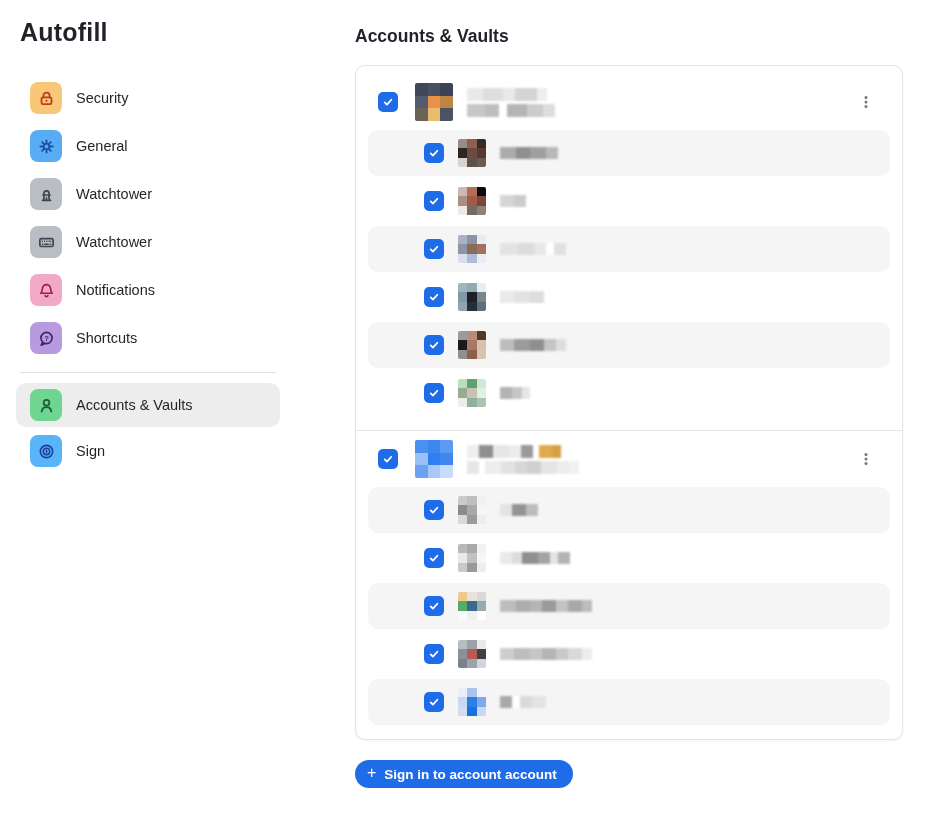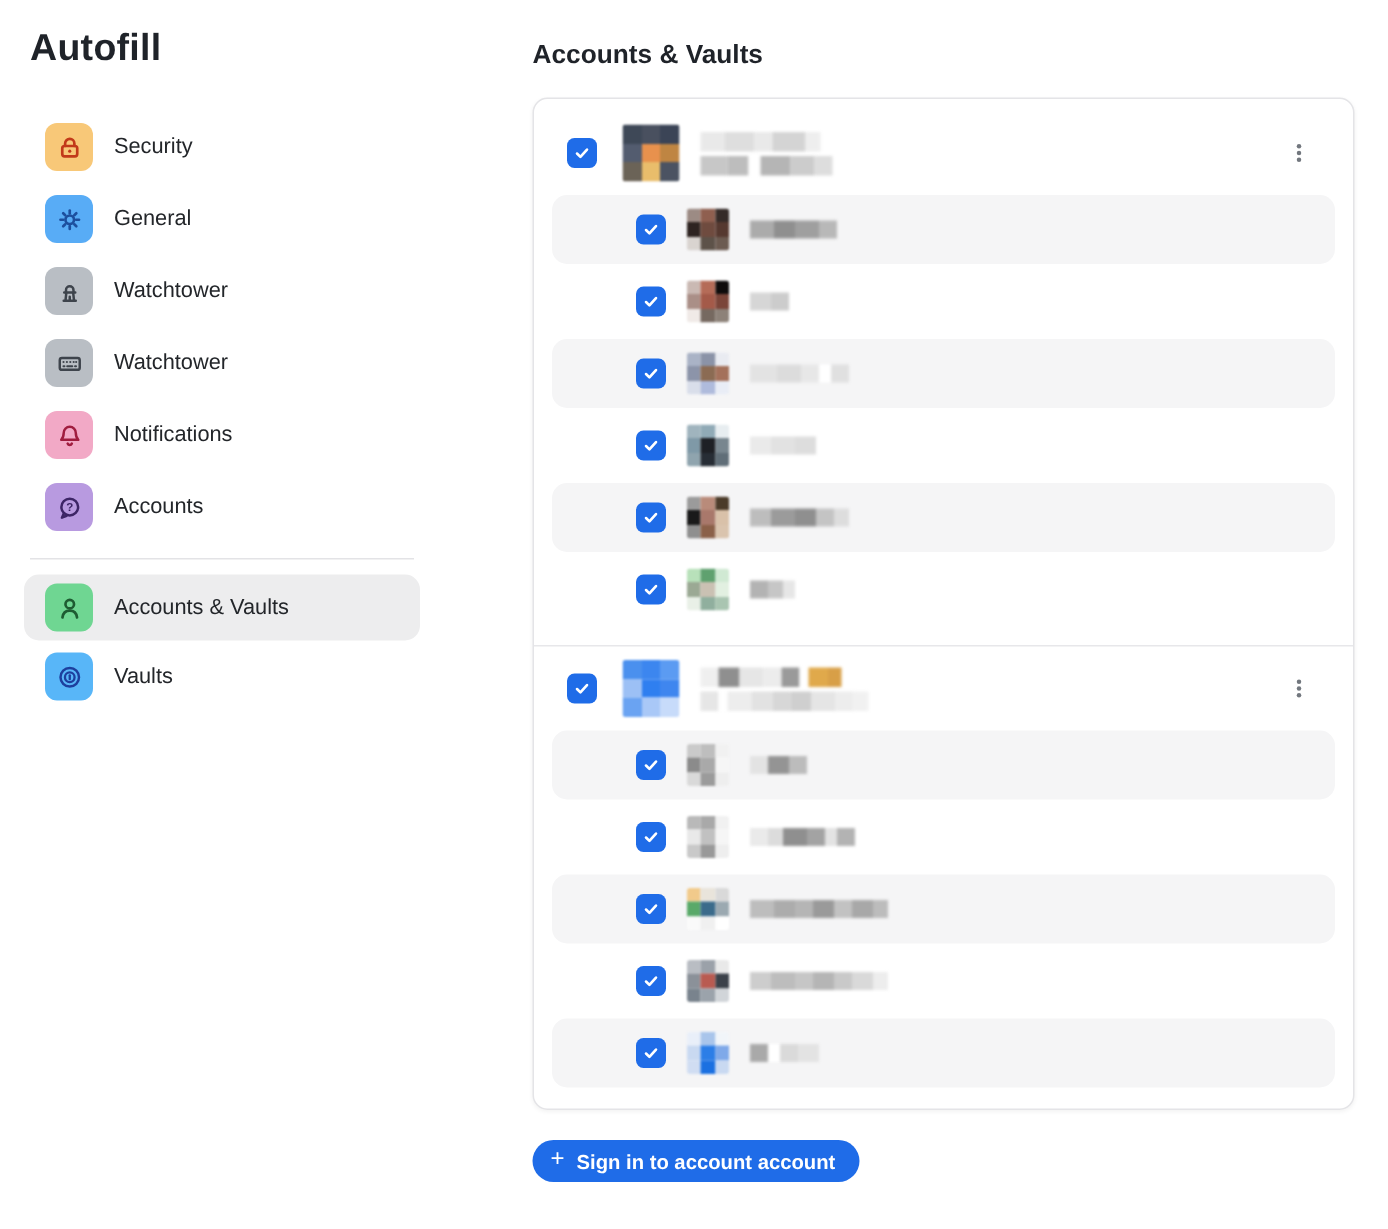--- a/index.html
+++ b/index.html
@@ -104,41 +104,41 @@
         <span class="side-label">Notifications</span>
       </div>
       <div class="side-item">
         <span class="side-icon" style="background: rgb(184, 154, 224); color: rgb(61, 37, 102);">
           <svg viewBox="0 0 16 16">
             <circle cx="8" cy="7.6" r="4.7" fill="none" stroke="currentColor" stroke-linecap="round" stroke-linejoin="round" stroke-width="1.4"></circle>
             <path d="M4.6 11.4L3.6 13.6l2.6-1.1" fill="none" stroke="currentColor" stroke-linecap="round" stroke-linejoin="round" stroke-width="1.4"></path>
             <text x="8" y="9.9" text-anchor="middle" font-size="6.5" font-weight="700" fill="currentColor">?</text>
           </svg>
         </span>
-        <span class="side-label">Accounts</span>
+        <span class="side-label">Shortcuts</span>
       </div>
       <div class="nav-divider"></div>
       <div class="side-item compact selected" style="background: rgb(237, 237, 238);">
         <span class="side-icon" style="background: rgb(111, 214, 146); color: rgb(30, 92, 50);">
           <svg viewBox="0 0 16 16">
             <circle cx="8" cy="5.7" r="2.4" fill="none" stroke="currentColor" stroke-linecap="round" stroke-linejoin="round" stroke-width="1.5"></circle>
             <path d="M3.9 13.2c.3-2.5 2-3.9 4.1-3.9s3.8 1.4 4.1 3.9" fill="none" stroke="currentColor" stroke-linecap="round" stroke-linejoin="round" stroke-width="1.5"></path>
           </svg>
         </span>
         <span class="side-label">Accounts &amp; Vaults</span>
       </div>
       <div class="side-item compact">
         <span class="side-icon" style="background: rgb(88, 182, 248); color: rgb(29, 63, 158);">
           <svg viewBox="0 0 16 16">
             <circle cx="8" cy="8" r="5.2" fill="none" stroke="currentColor" stroke-linecap="round" stroke-linejoin="round" stroke-width="1.4"></circle>
             <circle cx="8" cy="8" r="2.7" fill="none" stroke="currentColor" stroke-linecap="round" stroke-linejoin="round" stroke-width="1.3"></circle>
             <path d="M8 6.9v2.2" fill="none" stroke="currentColor" stroke-linecap="round" stroke-linejoin="round" stroke-width="1.3"></path>
           </svg>
         </span>
-        <span class="side-label">Vaults</span>
+        <span class="side-label">Sign</span>
       </div>
     </nav>
 
   <h2 class="main-heading">Accounts &amp; Vaults</h2>
   <div class="card">
       <section class="account-group">
         <div class="account-header">
           <button class="checkbox" style="background: rgb(31, 108, 232);">
             <span style="display: flex;">
               <svg viewBox="0 0 16 16">

